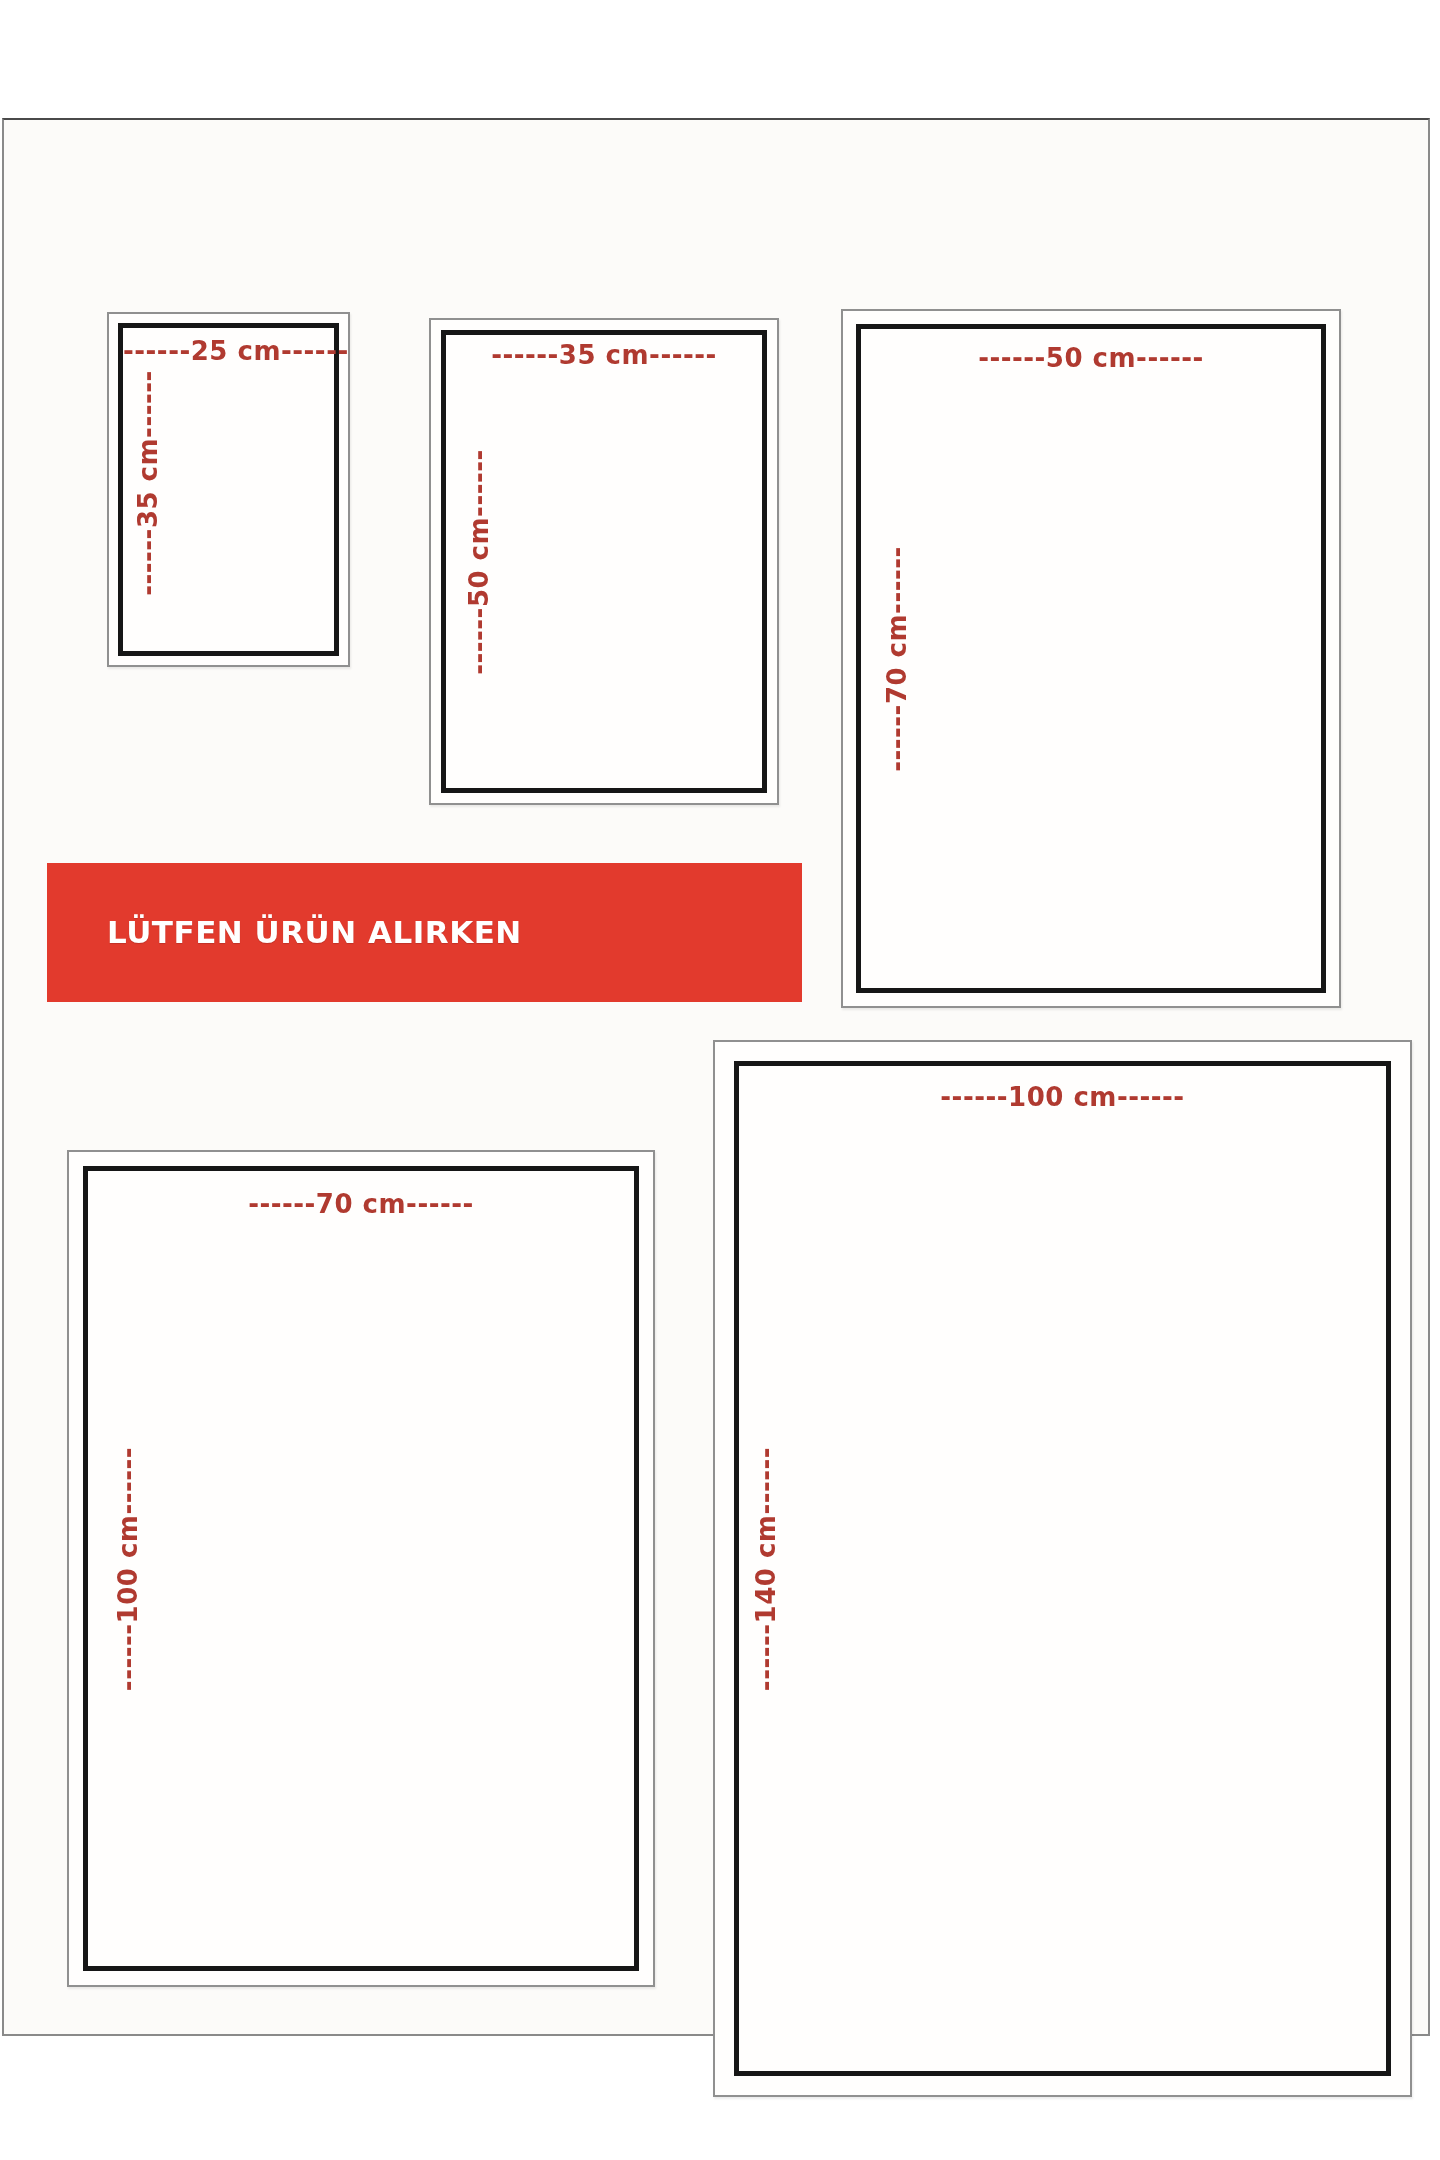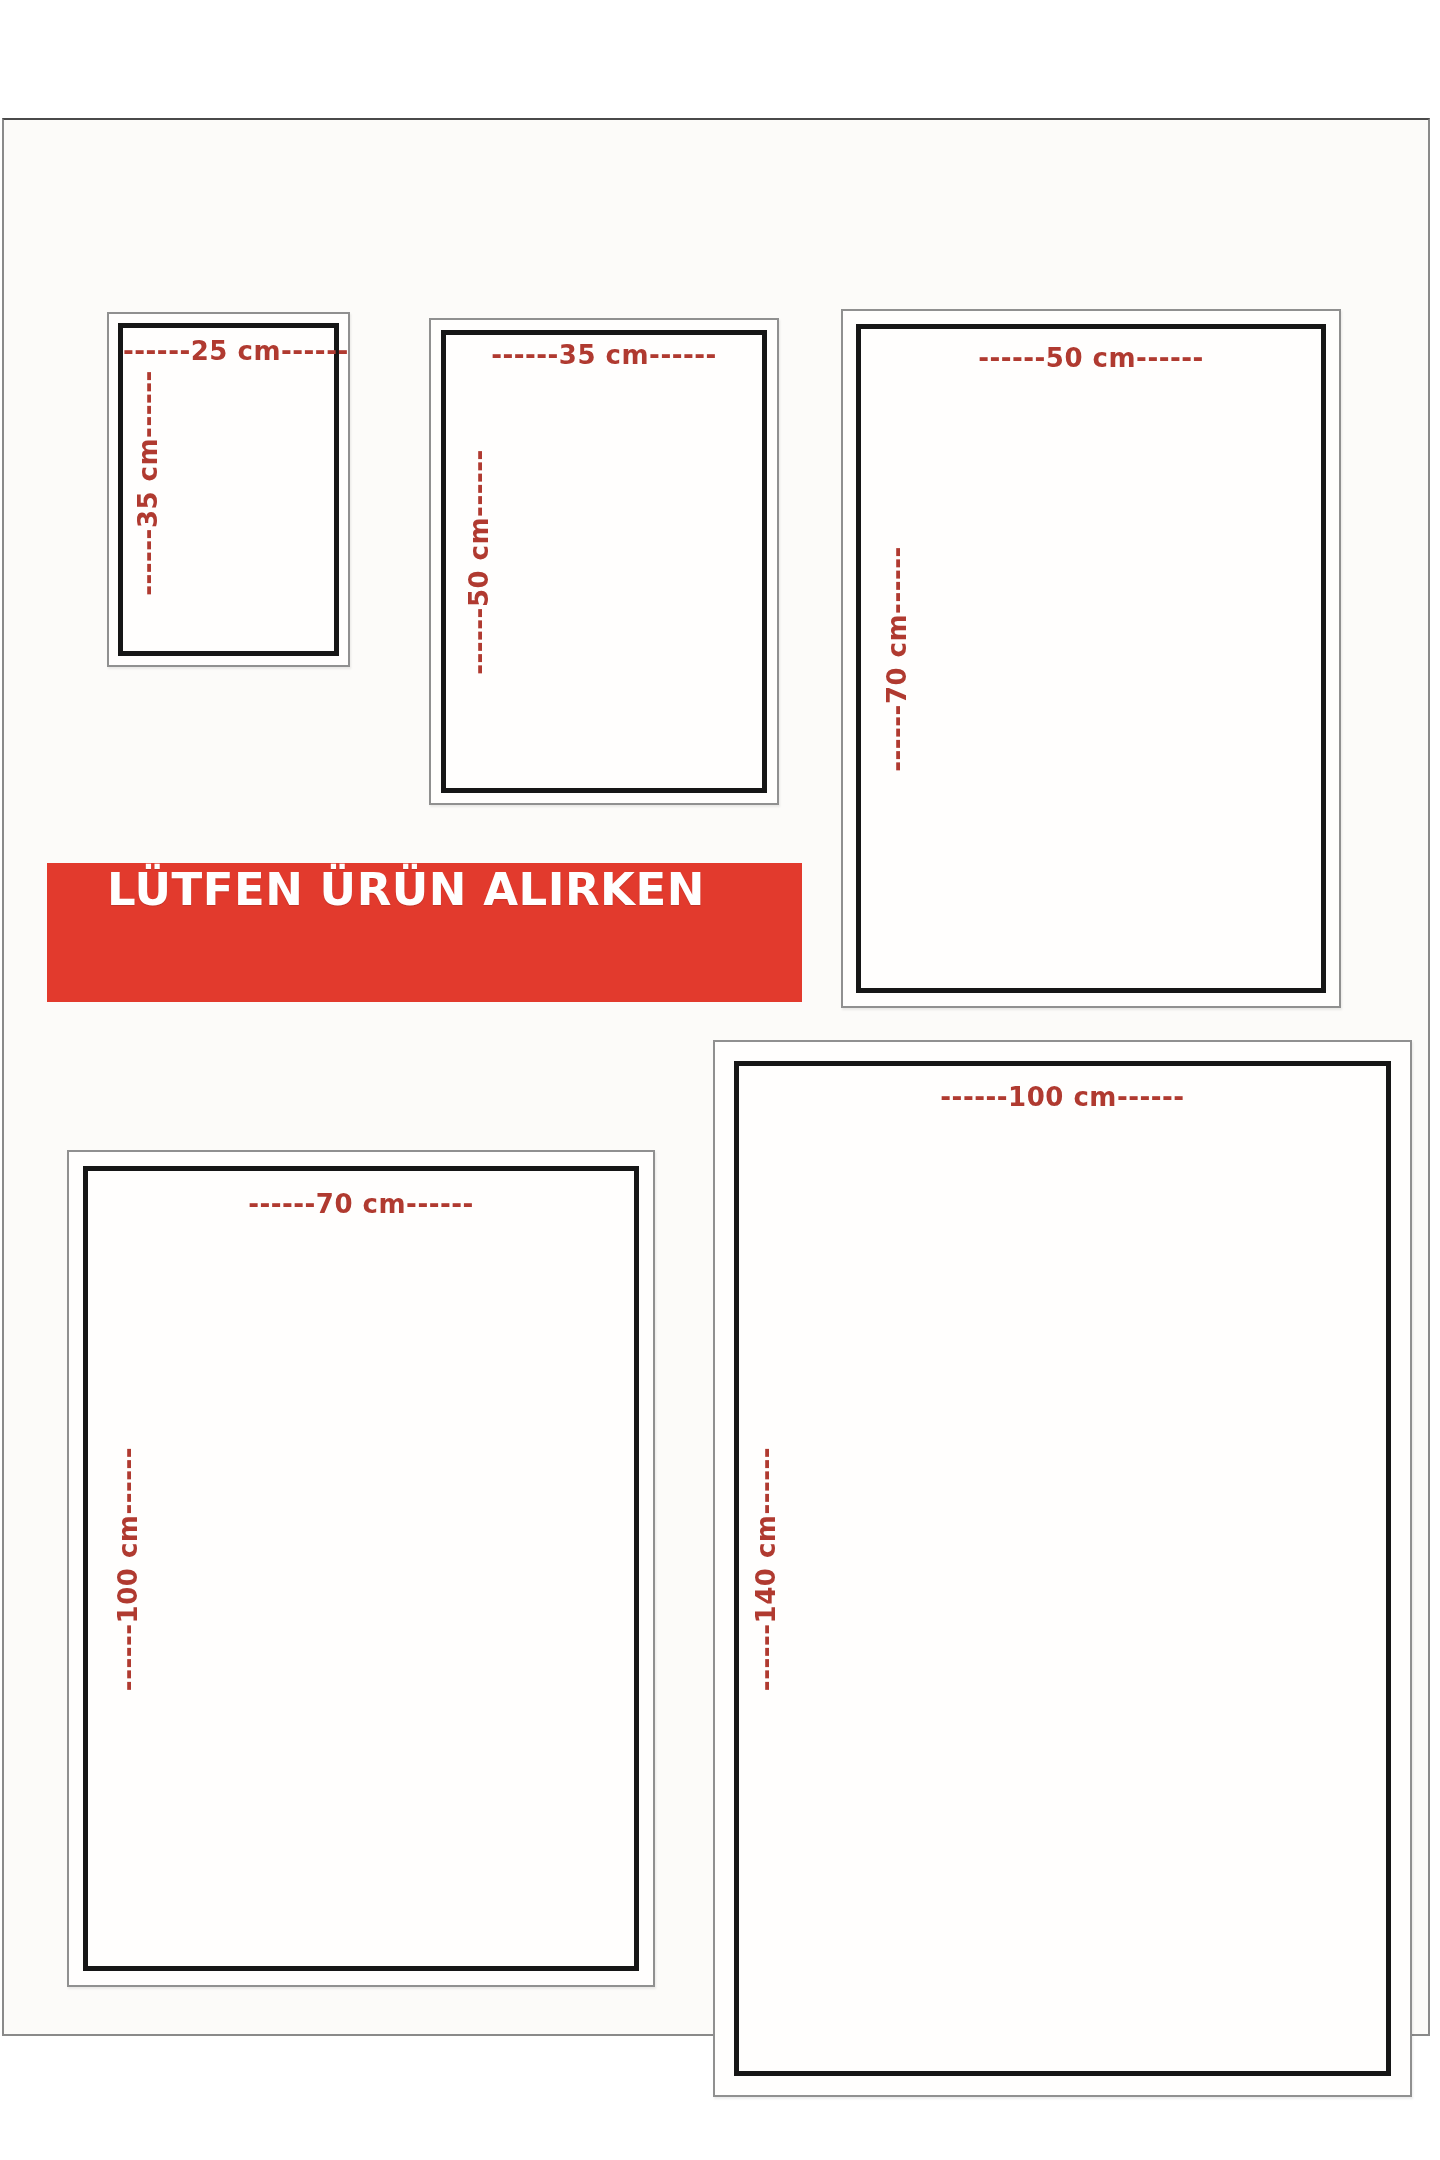--- a/index.html
+++ b/index.html
@@ -53,23 +53,23 @@
   #box5 .w-label { top:16px; }
   #box1 .h-label { left:25px; top:48%; }
   #box2 .h-label { left:33px; top:50%; }
   #box3 .h-label { left:36px; top:50%; }
   #box4 .h-label { left:40px; top:50%; }
   #box5 .h-label { left:27px; top:50%; }
 
   .banner {
     position:absolute; left:43px; top:743px; width:755px; height:139px;
     background:#e23a2d; color:#ffffff;
-    display:flex; flex-direction:column; 
+    display:flex; flex-direction:column; justify-content:center;
     padding-left:60px; box-sizing:border-box;
-    font-weight:bold; font-size:45px; line-height:1.22;
+    font-weight:bold; font-size:31px; line-height:1.22;
     letter-spacing:0.5px; white-space:nowrap;
     text-shadow:0 1px 1px rgba(0,0,0,0.15);
   }
 </style>
 </head>
 <body>
 
 <div class="stage">
   <div class="page">
 

